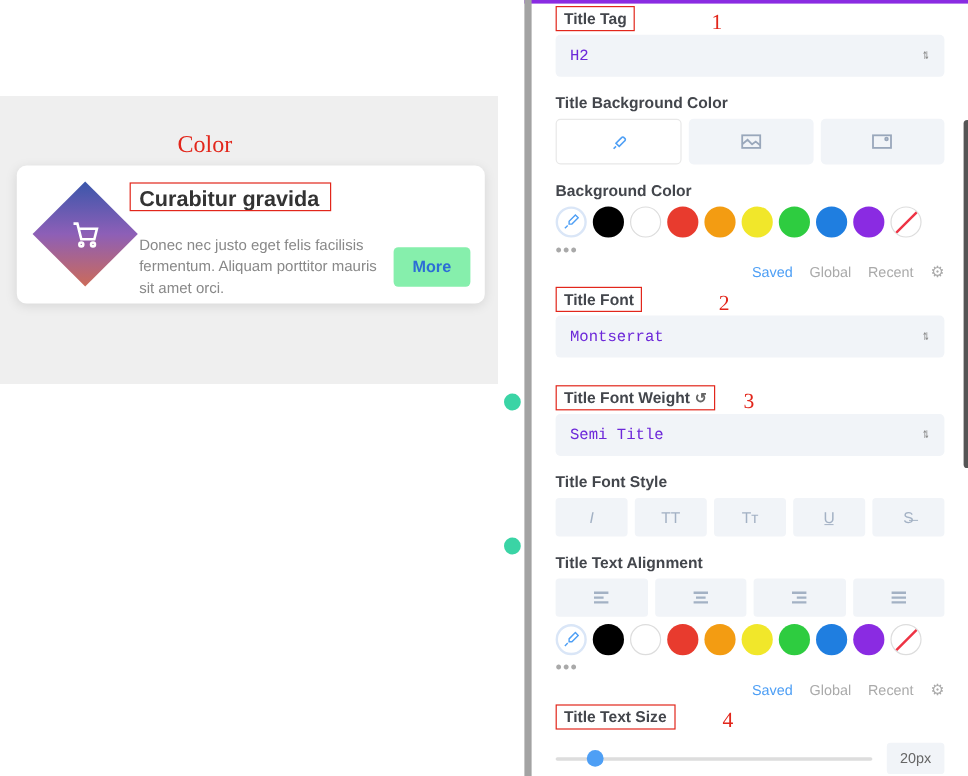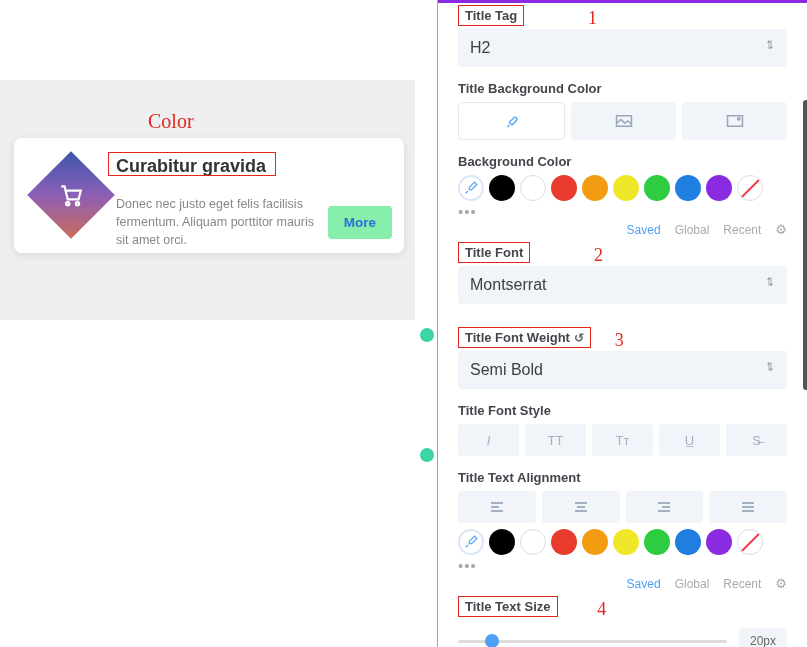--- a/index.html
+++ b/index.html
@@ -10,25 +10,25 @@
 .title-annot { position: absolute; left: 148px; top: 110px; color: #e2261b; font-family: Georgia, 'Times New Roman', serif; font-size: 20px; }
 .red-box { border: 1.5px solid #e2261b; }
 .card { position: absolute; left: 14px; top: 138px; width: 390px; height: 115px; background: #fff; border-radius: 8px; box-shadow: 0 2px 10px rgba(0,0,0,0.1); padding: 18px; display: flex; gap: 14px; }
 .icon-diamond { width: 62px; height: 62px; background: linear-gradient(135deg, #3a56aa, #8d5fb7, #cc6b59); transform: rotate(45deg); display: flex; align-items: center; justify-content: center; margin-top: 8px; flex-shrink: 0; margin-left: 8px; }
 .icon-diamond svg { transform: rotate(-45deg); }
 .card-body { flex: 1; }
 .card-title { font-weight: 700; font-size: 18px; color: #333; margin-bottom: 18px; }
 .card-desc { font-size: 12.5px; color: #888; line-height: 1.45; max-width: 210px; }
 .more-btn { position: absolute; right: 12px; bottom: 14px; background: #86efac; color: #2c6dd6; font-weight: 700; padding: 9px 16px; border-radius: 4px; border: none; font-size: 13.5px; }
 
-.right-pane { position: absolute; left: 437px; top: 0; width: 370px; height: 647px; border-left: 1px solid #a3a3a3; padding: 8px 20px 0 20px; overflow: hidden; }
+.right-pane { position: absolute; left: 437px; top: 0; width: 370px; height: 647px; border-left: 6px solid #a3a3a3; padding: 8px 20px 0 20px; overflow: hidden; }
 .top-pink { position: absolute; left: 437px; top: 0; width: 370px; height: 3px; background: #8a2be2; }
 .section-label { font-size: 13px; font-weight: 600; color: #43464c; margin-top: 14px; margin-bottom: 6px; }
 .annot-num { color: #e2261b; font-family: Georgia, serif; font-size: 18px; display: inline-block; margin-left: 60px; vertical-align: top; }
-.select { background: #f1f4f8; border-radius: 4px; padding: 10px 12px; font-size: 16px; color: #404040; position: relative; }
+.select { background: #f1f4f8; border-radius: 4px; padding: 10px 12px; font-size: 13px; color: #6d28d9; position: relative; font-family: Liberation Mono, monospace; }
 .select::after { content: "⇅"; position: absolute; right: 12px; top: 9px; color: #888; font-size: 12px; transform: scaleX(0.6); }
 
 .bg-tabs { display: flex; gap: 6px; }
 .bg-tab { flex: 1; height: 38px; background: #f1f4f8; border-radius: 4px; display: flex; align-items: center; justify-content: center; color: #99a7bb; }
 .bg-tab.active { background: #fff; border: 1px solid #e8e8e8; color: #4e9ff5; }
 
 .swatches { display: flex; align-items: center; gap: 5px; margin-top: 6px; flex-wrap: wrap; }
 .swatch { width: 26px; height: 26px; border-radius: 50%; flex-shrink: 0; }
 .swatch.picker { border: 2px solid #dae6f7; display: flex; align-items: center; justify-content: center; color: #4e9ff5; }
 .swatch.empty { border: 1.5px solid #ddd; }
@@ -143,21 +143,21 @@
   <div style="margin-top:8px;">
     <span class="section-label red-box" style="padding:2px 6px;">Title Font</span>
     <span class="annot-num">2</span>
   </div>
   <div class="select">Montserrat</div>
 
   <div style="margin-top:26px;">
     <span class="section-label red-box" style="padding:2px 6px;"><span>Title Font Weight</span><span class="reset-icon">↺</span></span>
     <span class="annot-num" style="margin-left:20px;">3</span>
   </div>
-  <div class="select">Semi Bold</div>
+  <div class="select">Semi Title</div>
 
   <div class="section-label">Title Font Style</div>
   <div class="button-row">
     <div class="style-btn" style="font-style:italic;">I</div>
     <div class="style-btn">TT</div>
     <div class="style-btn">Tᴛ</div>
     <div class="style-btn">U̲</div>
     <div class="style-btn">S̶</div>
   </div>
 

